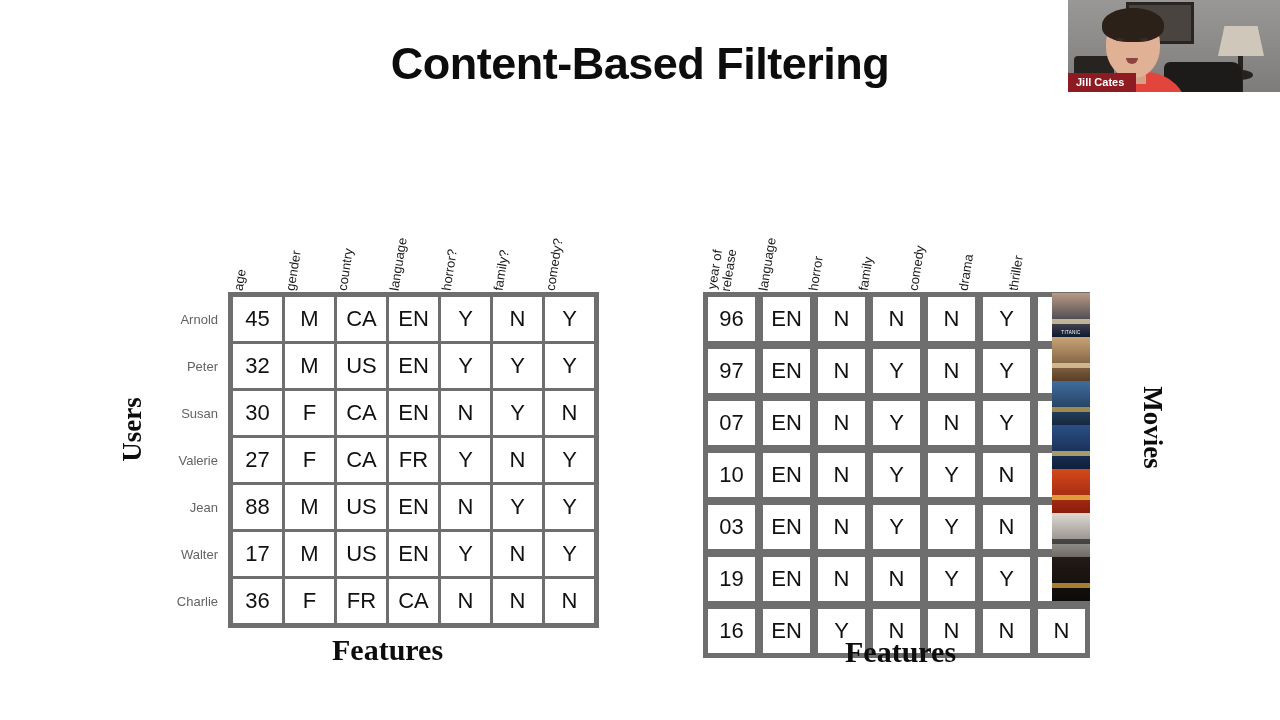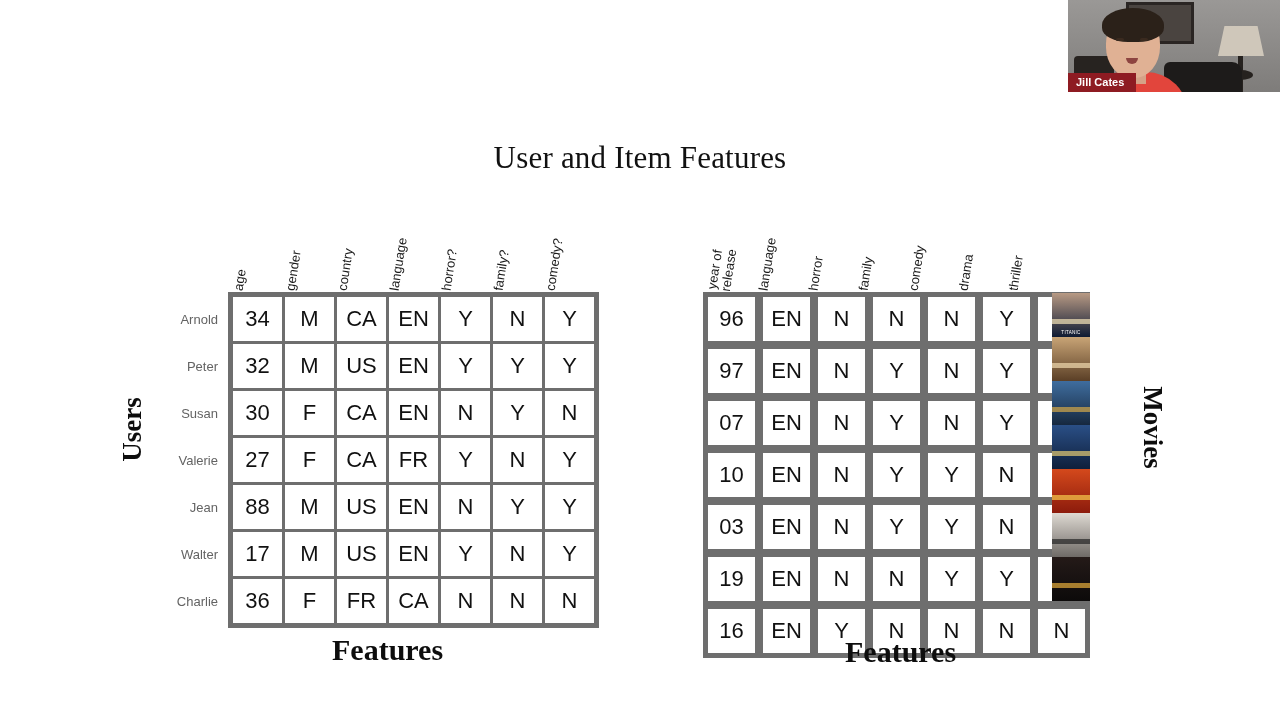--- a/index.html
+++ b/index.html
@@ -126,21 +126,21 @@
     padding:3px 12px 4px 8px;
     font-family:"Liberation Sans",sans-serif;
     font-size:11px;font-weight:700;color:#ffffff;white-space:nowrap;
   }
 </style>
 </head>
 <body>
 
 <div class="slide">
 
-  <div class="subtitle">User and Item Features</div>
+  <div class="title">Content-Based Filtering</div>
 
   <div class="matrix-block" id="left-block">
     <div class="col-heads" id="left-heads">
         <div class="col-head">
           <span class="rot">age</span>
         </div>
         <div class="col-head">
           <span class="rot">gender</span>
         </div>
         <div class="col-head">
@@ -162,21 +162,21 @@
     <div class="row-labels" id="left-row-labels">
         <div class="row-label">Arnold</div>
         <div class="row-label">Peter</div>
         <div class="row-label">Susan</div>
         <div class="row-label">Valerie</div>
         <div class="row-label">Jean</div>
         <div class="row-label">Walter</div>
         <div class="row-label">Charlie</div>
       </div>
     <div class="grid" id="left-grid">
-        <div class="cell">34</div>
+        <div class="cell">45</div>
         <div class="cell">M</div>
         <div class="cell">CA</div>
         <div class="cell">EN</div>
         <div class="cell">Y</div>
         <div class="cell">N</div>
         <div class="cell">Y</div>
         <div class="cell">32</div>
         <div class="cell">M</div>
         <div class="cell">US</div>
         <div class="cell">EN</div>

